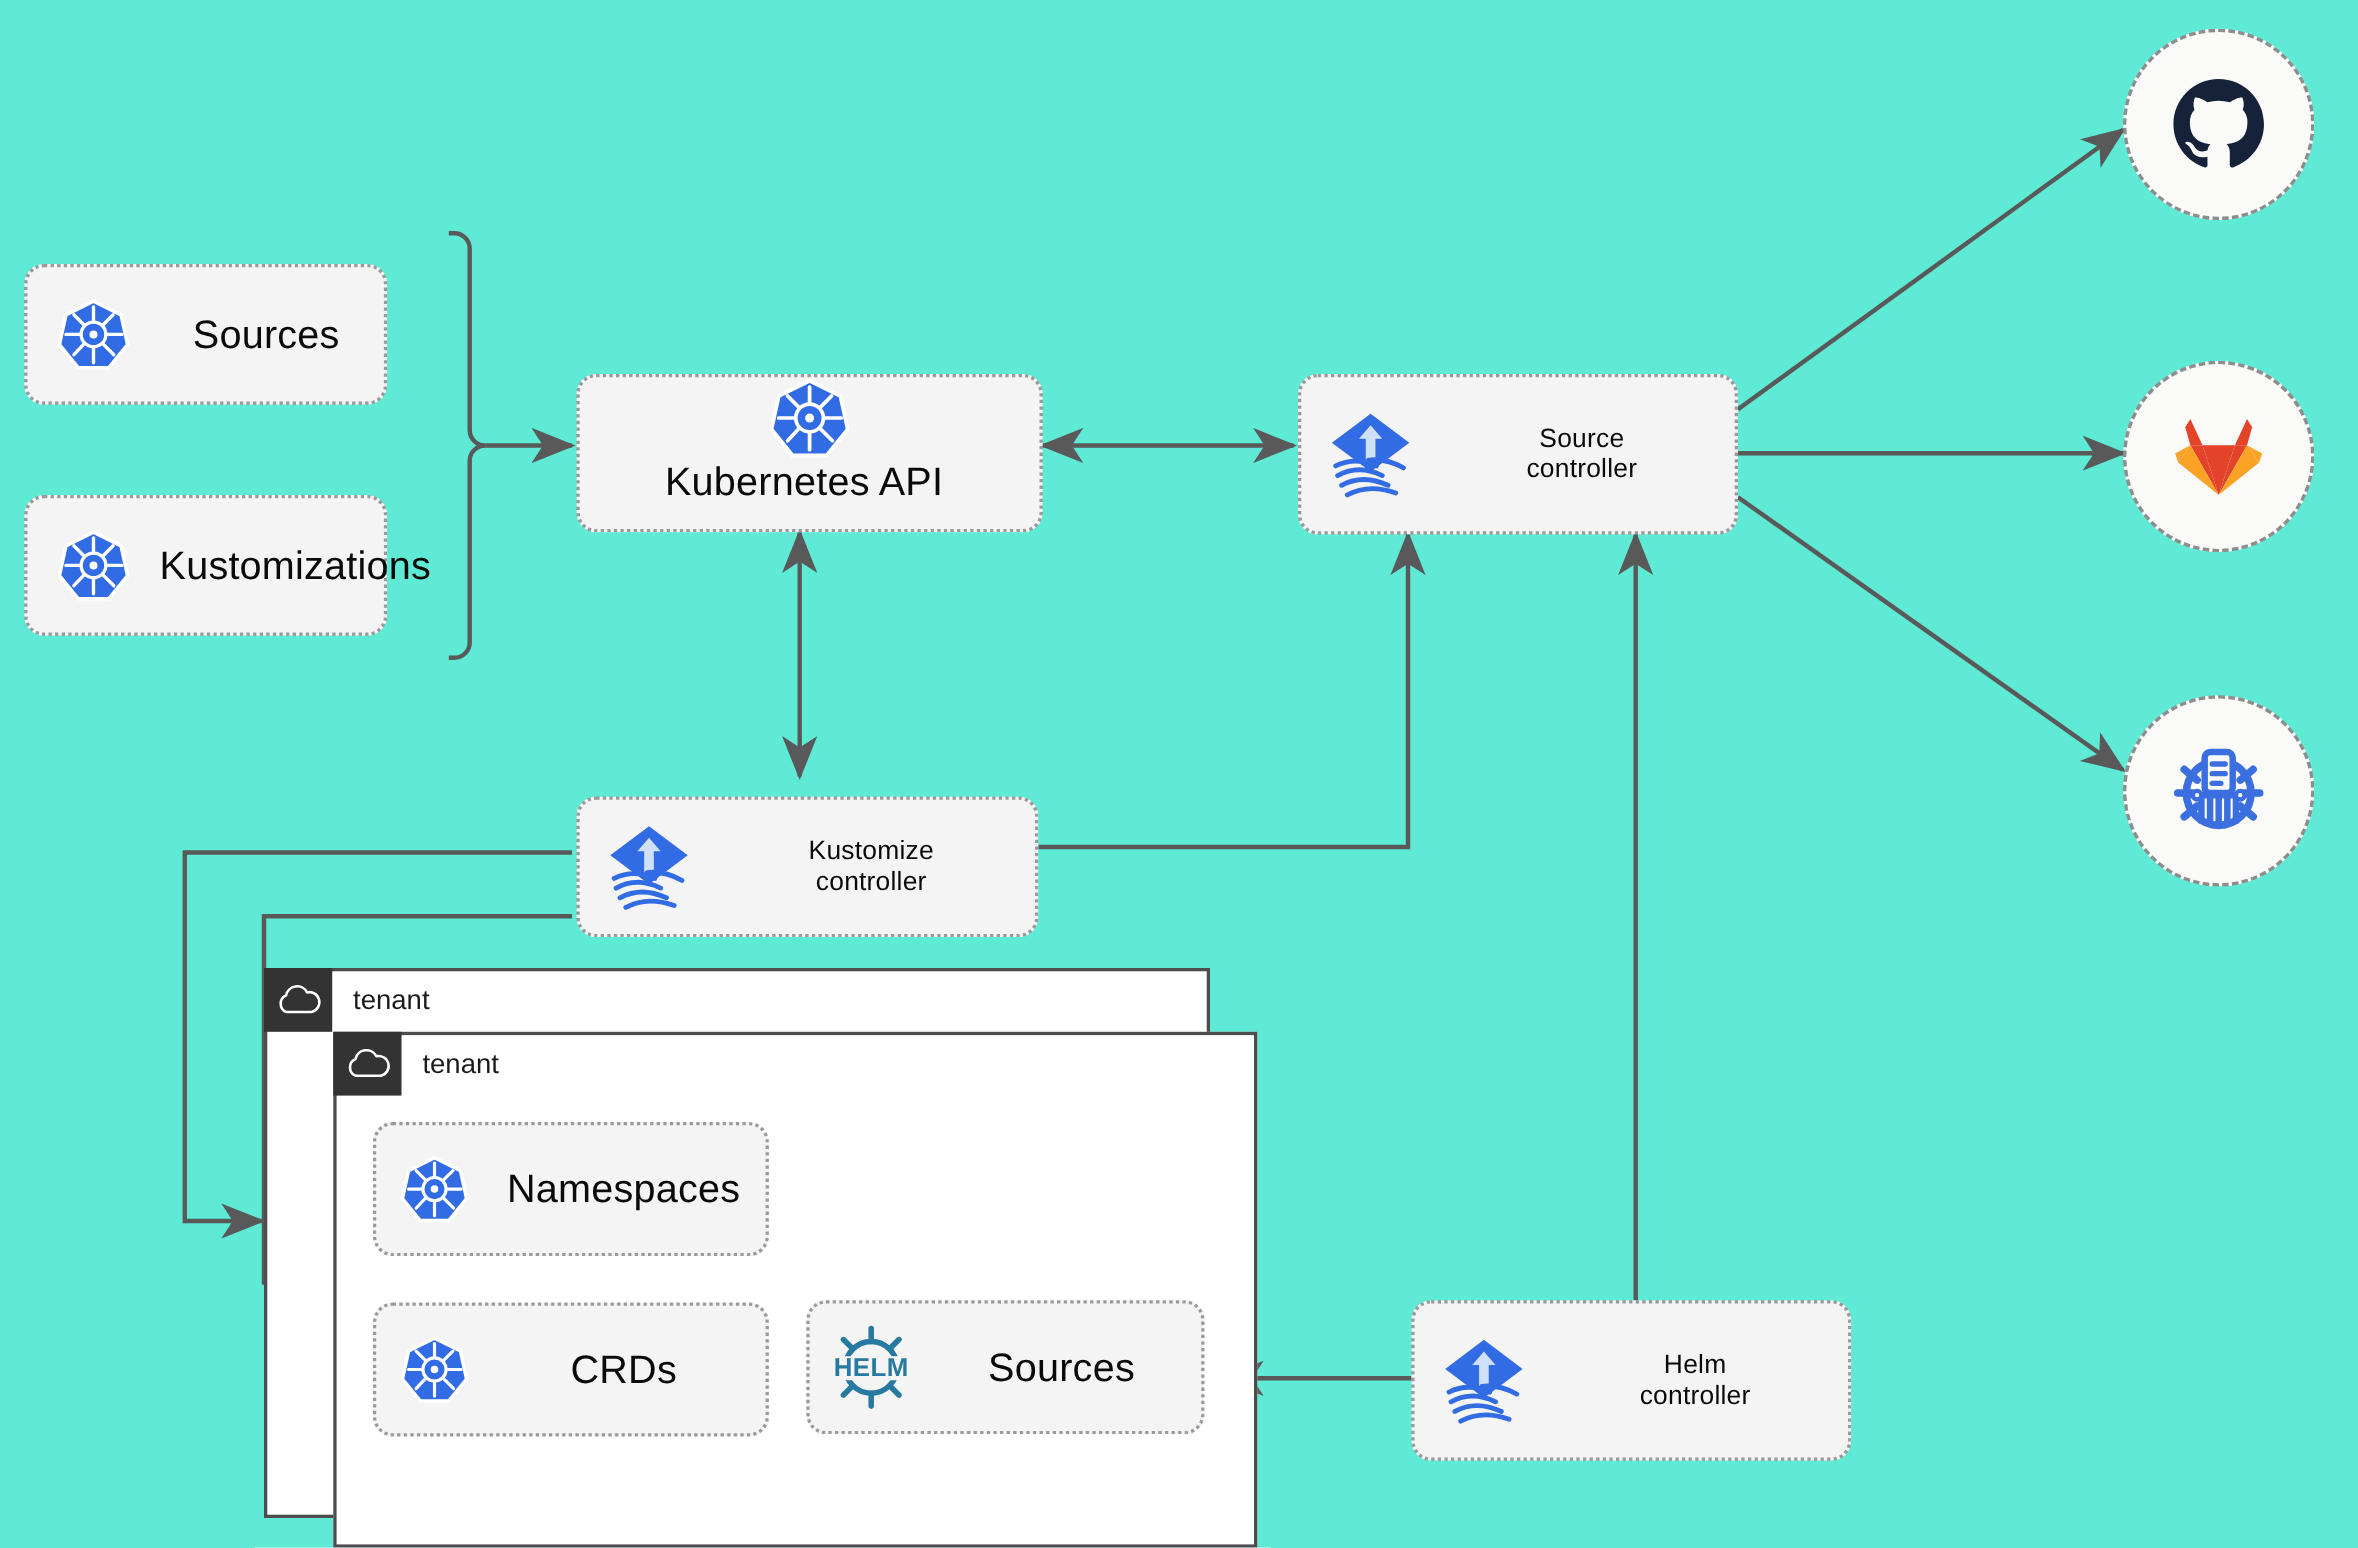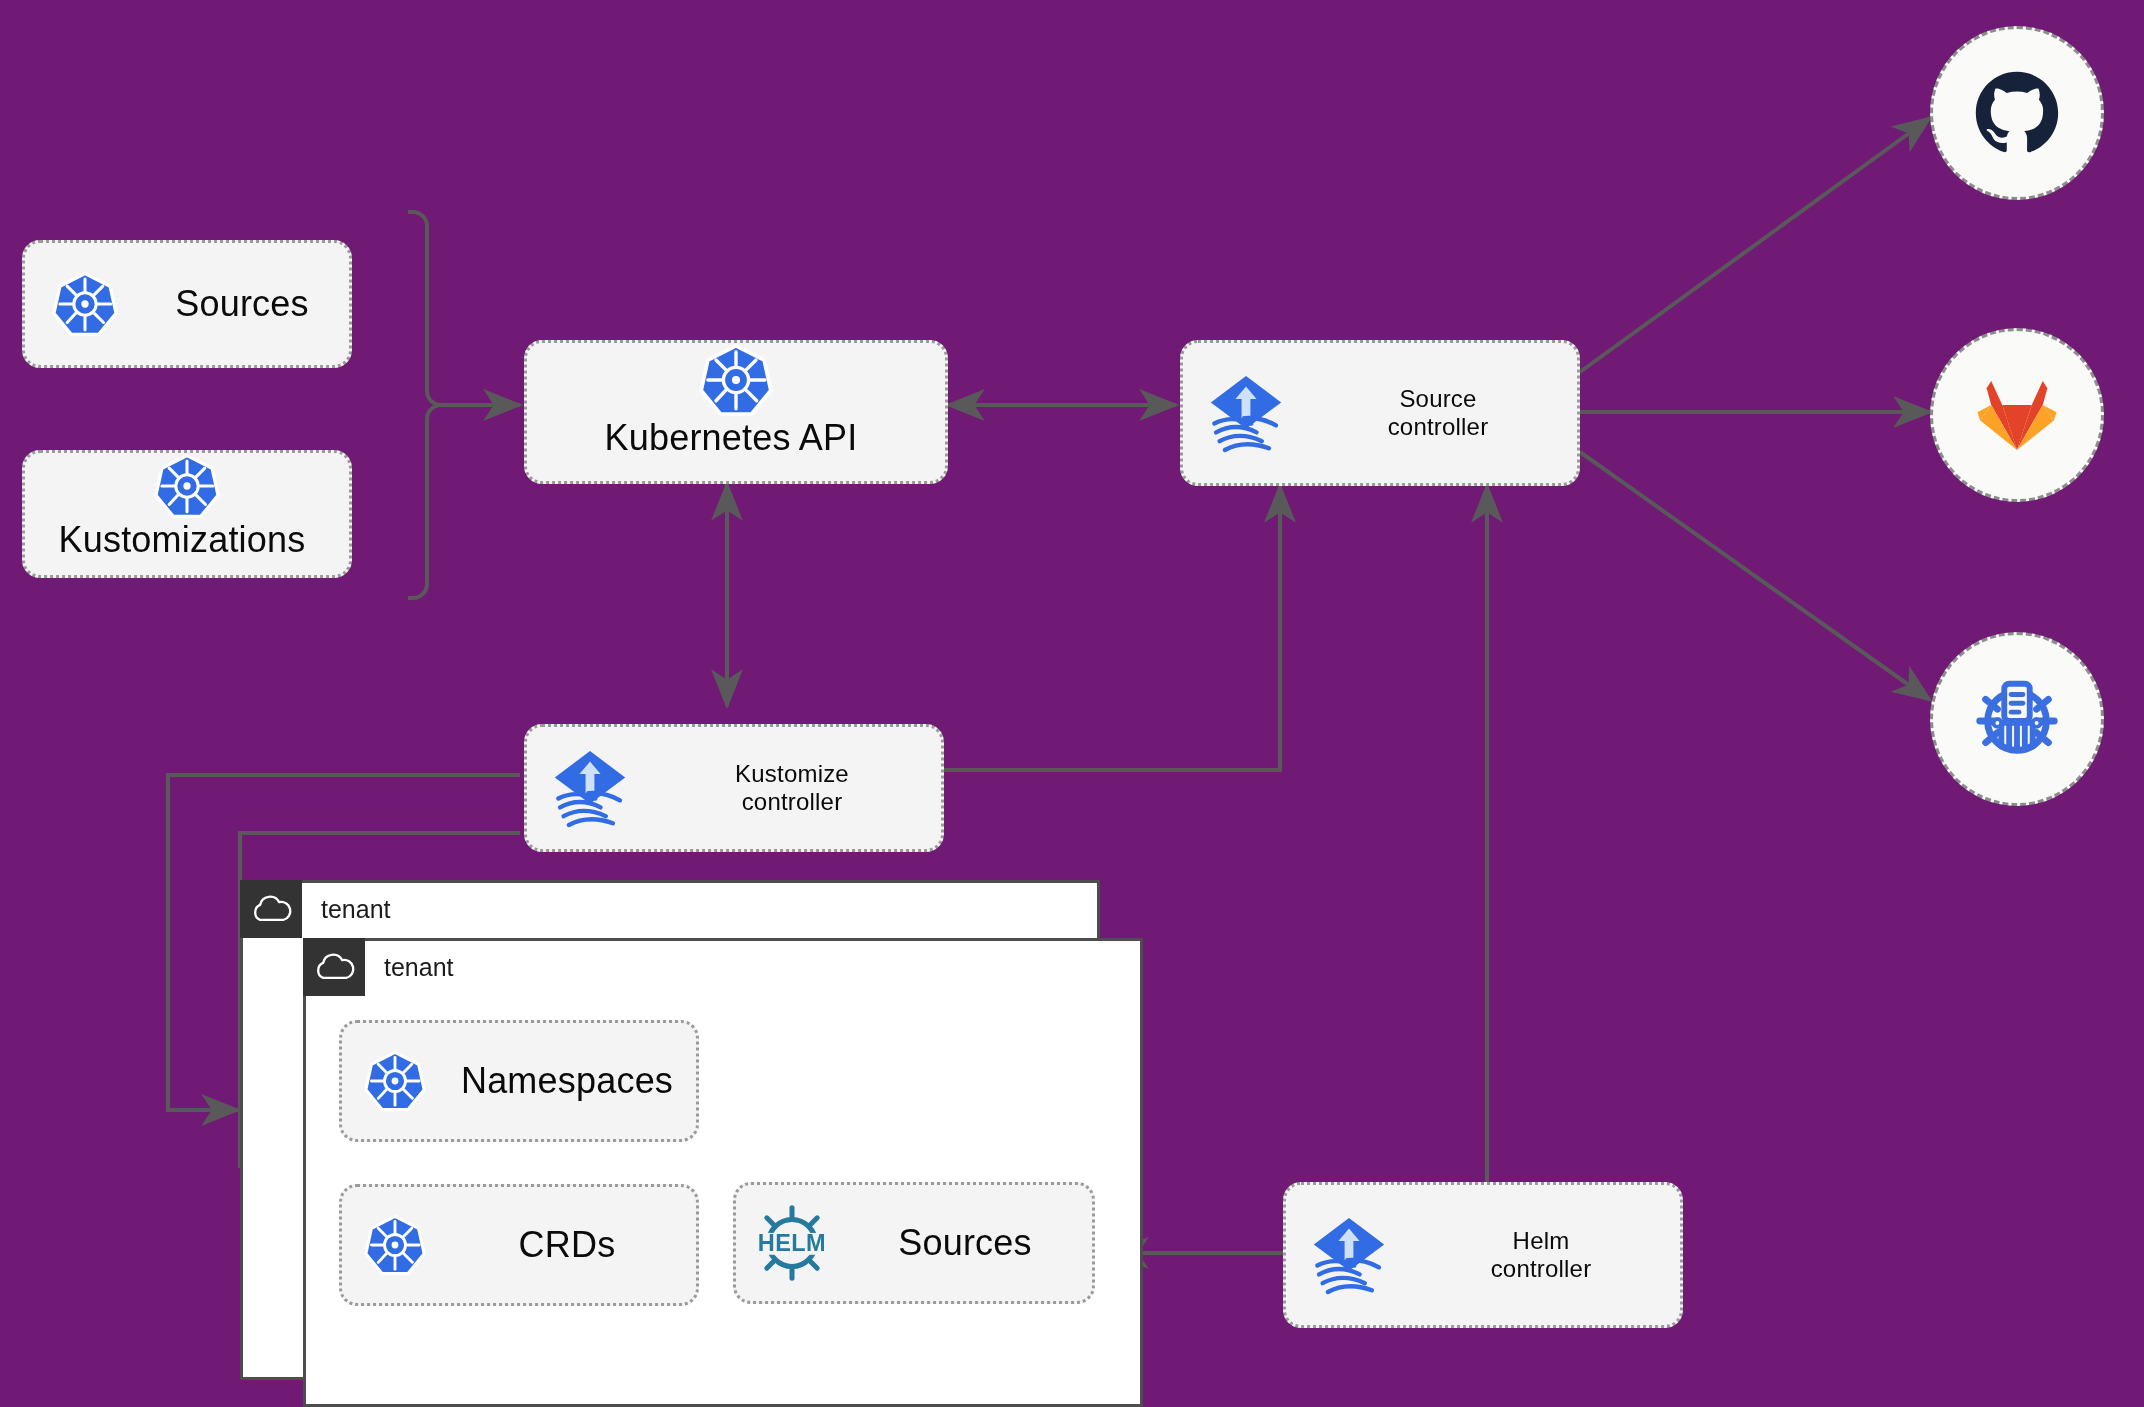--- a/index.html
+++ b/index.html
@@ -1,17 +1,17 @@
 <!DOCTYPE html>
 <html><head>
 <meta charset="utf-8">
 <style>
   html,body{margin:0;padding:0;background:#ffffff;}
   body{font-family:"Liberation Sans","DejaVu Sans",sans-serif;}
-  #stage{position:relative;width:2144px;height:1407px;background:#701a75;overflow:hidden;}
+  #stage{position:relative;width:2144px;height:1407px;background:#5eead4;overflow:hidden;}
   svg.edges{position:absolute;left:0;top:0;width:2144px;height:1407px;pointer-events:none;}
 
   
   .card{
     position:absolute;box-sizing:border-box;
     background:#f4f4f4;border:3px dotted #9a9a9a;border-radius:18px;
     display:flex;align-items:center;z-index:3;
   }
   .card .ico{flex:0 0 auto;display:flex;align-items:center;justify-content:center;}
   .card .lbl{
@@ -105,21 +105,21 @@
           <line x1="77" y1="23" x2="63" y2="37"></line>
           <line x1="37" y1="63" x2="23" y2="78"></line>
         </g>
         <circle cx="50" cy="50" r="5.5" fill="#fff"></circle>
       </g>
         </svg>
     </span>
     <span class="lbl">Sources</span>
   </div>
 
-  <div class="card" style="left:22px;top:450px;width:330px;height:128px;flex-direction:column;">
+  <div class="card" style="left:22px;top:450px;width:330px;height:128px;">
     <span class="ico" style="width:120px;">
       <svg class="k8s" viewBox="0 0 100 100">
           <g>
         <polygon points="50,4 88,23 97,64 71,96 29,96 3,64 12,23" fill="#326CE5" stroke="#fff" stroke-width="5"></polygon>
         <g fill="none" stroke="#fff" stroke-width="4.6" stroke-linecap="round">
           <circle cx="50" cy="50" r="17"></circle>
           <line x1="50" y1="12" x2="50" y2="31"></line>
               <line x1="50" y1="69" x2="50" y2="89"></line>
           <line x1="12" y1="50" x2="31" y2="50"></line>
               <line x1="69" y1="50" x2="89" y2="50"></line>

